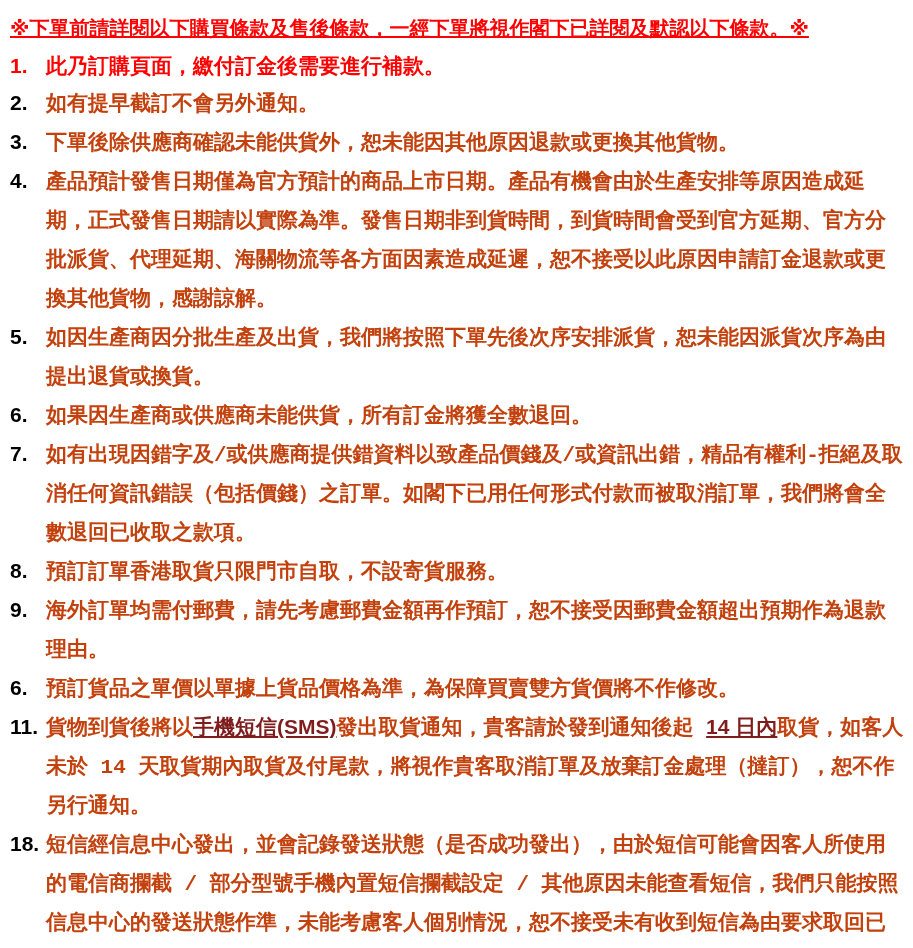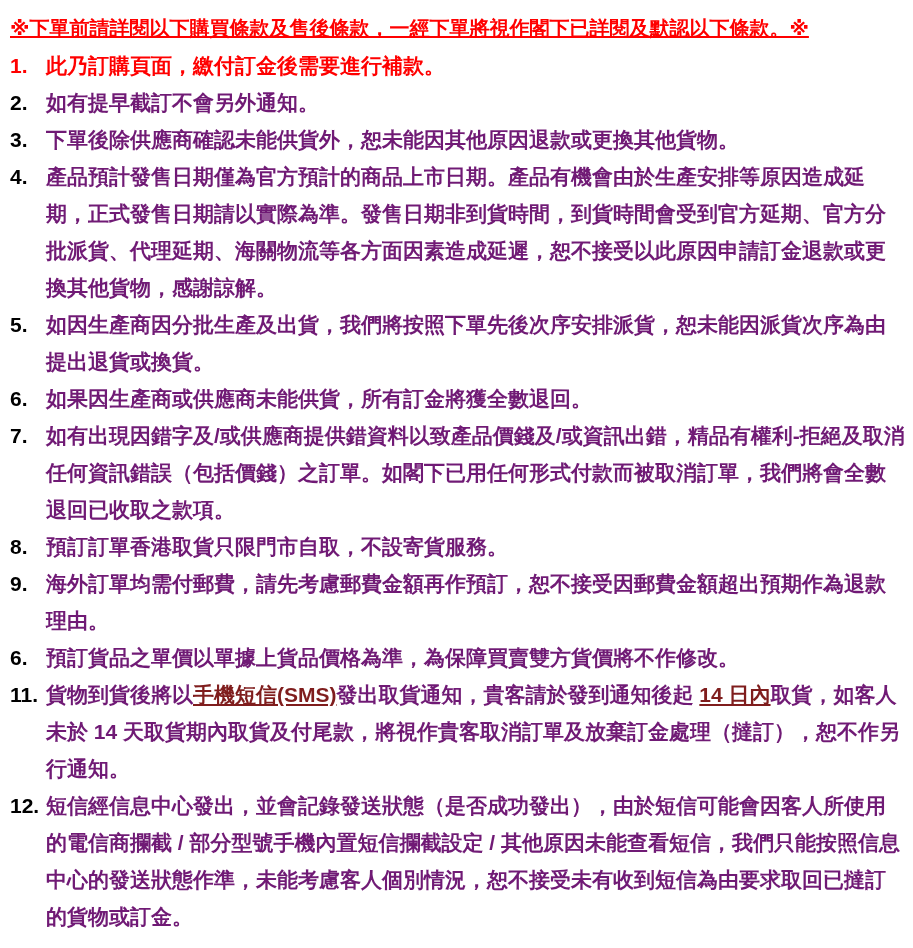--- a/index.html
+++ b/index.html
@@ -37,21 +37,21 @@
     align-items: flex-start;
   }
   .term-num {
     flex: 0 0 36px;
     width: 36px;
   }
   .term-text {
     flex: 1;
     min-width: 0;
   }
-  .seg-normal { color: #701a75; }
+  .seg-normal { color: #c2410c; font-family: Liberation Mono, monospace; }
   .seg-red { color: #ff0000; }
   .seg-red-underline { color: #7f1d1d; text-decoration: underline; }
   .num-red { color: #ff0000; }
 </style>
 </head>
 <body>
 
 <div class="page">
   <div class="header">※下單前請詳閱以下購買條款及售後條款，一經下單將視作閣下已詳閱及默認以下條款。※</div>
 
@@ -95,17 +95,17 @@
       </li>
       <li class="term-item">
         <span class="term-num">6.</span>
         <span class="term-text"><span class="seg-normal">預訂貨品之單價以單據上貨品價格為準，為保障買賣雙方貨價將不作修改。</span></span>
       </li>
       <li class="term-item">
         <span class="term-num">11.</span>
         <span class="term-text"><span class="seg-normal">貨物到貨後將以</span><span class="seg-red-underline">手機短信(SMS)</span><span class="seg-normal">發出取貨通知，貴客請於發到通知後起 </span><span class="seg-red-underline">14 日內</span><span class="seg-normal">取貨，如客人未於 14 天取貨期內取貨及付尾款，將視作貴客取消訂單及放棄訂金處理（撻訂），恕不作另行通知。</span></span>
       </li>
       <li class="term-item">
-        <span class="term-num">12.</span>
+        <span class="term-num">18.</span>
         <span class="term-text"><span class="seg-normal">短信經信息中心發出，並會記錄發送狀態（是否成功發出），由於短信可能會因客人所使用的電信商攔截 / 部分型號手機內置短信攔截設定 / 其他原因未能查看短信，我們只能按照信息中心的發送狀態作準，未能考慮客人個別情況，恕不接受未有收到短信為由要求取回已撻訂的貨物或訂金。</span></span>
       </li>
     </ol>
 </div>
 
 </body></html>

